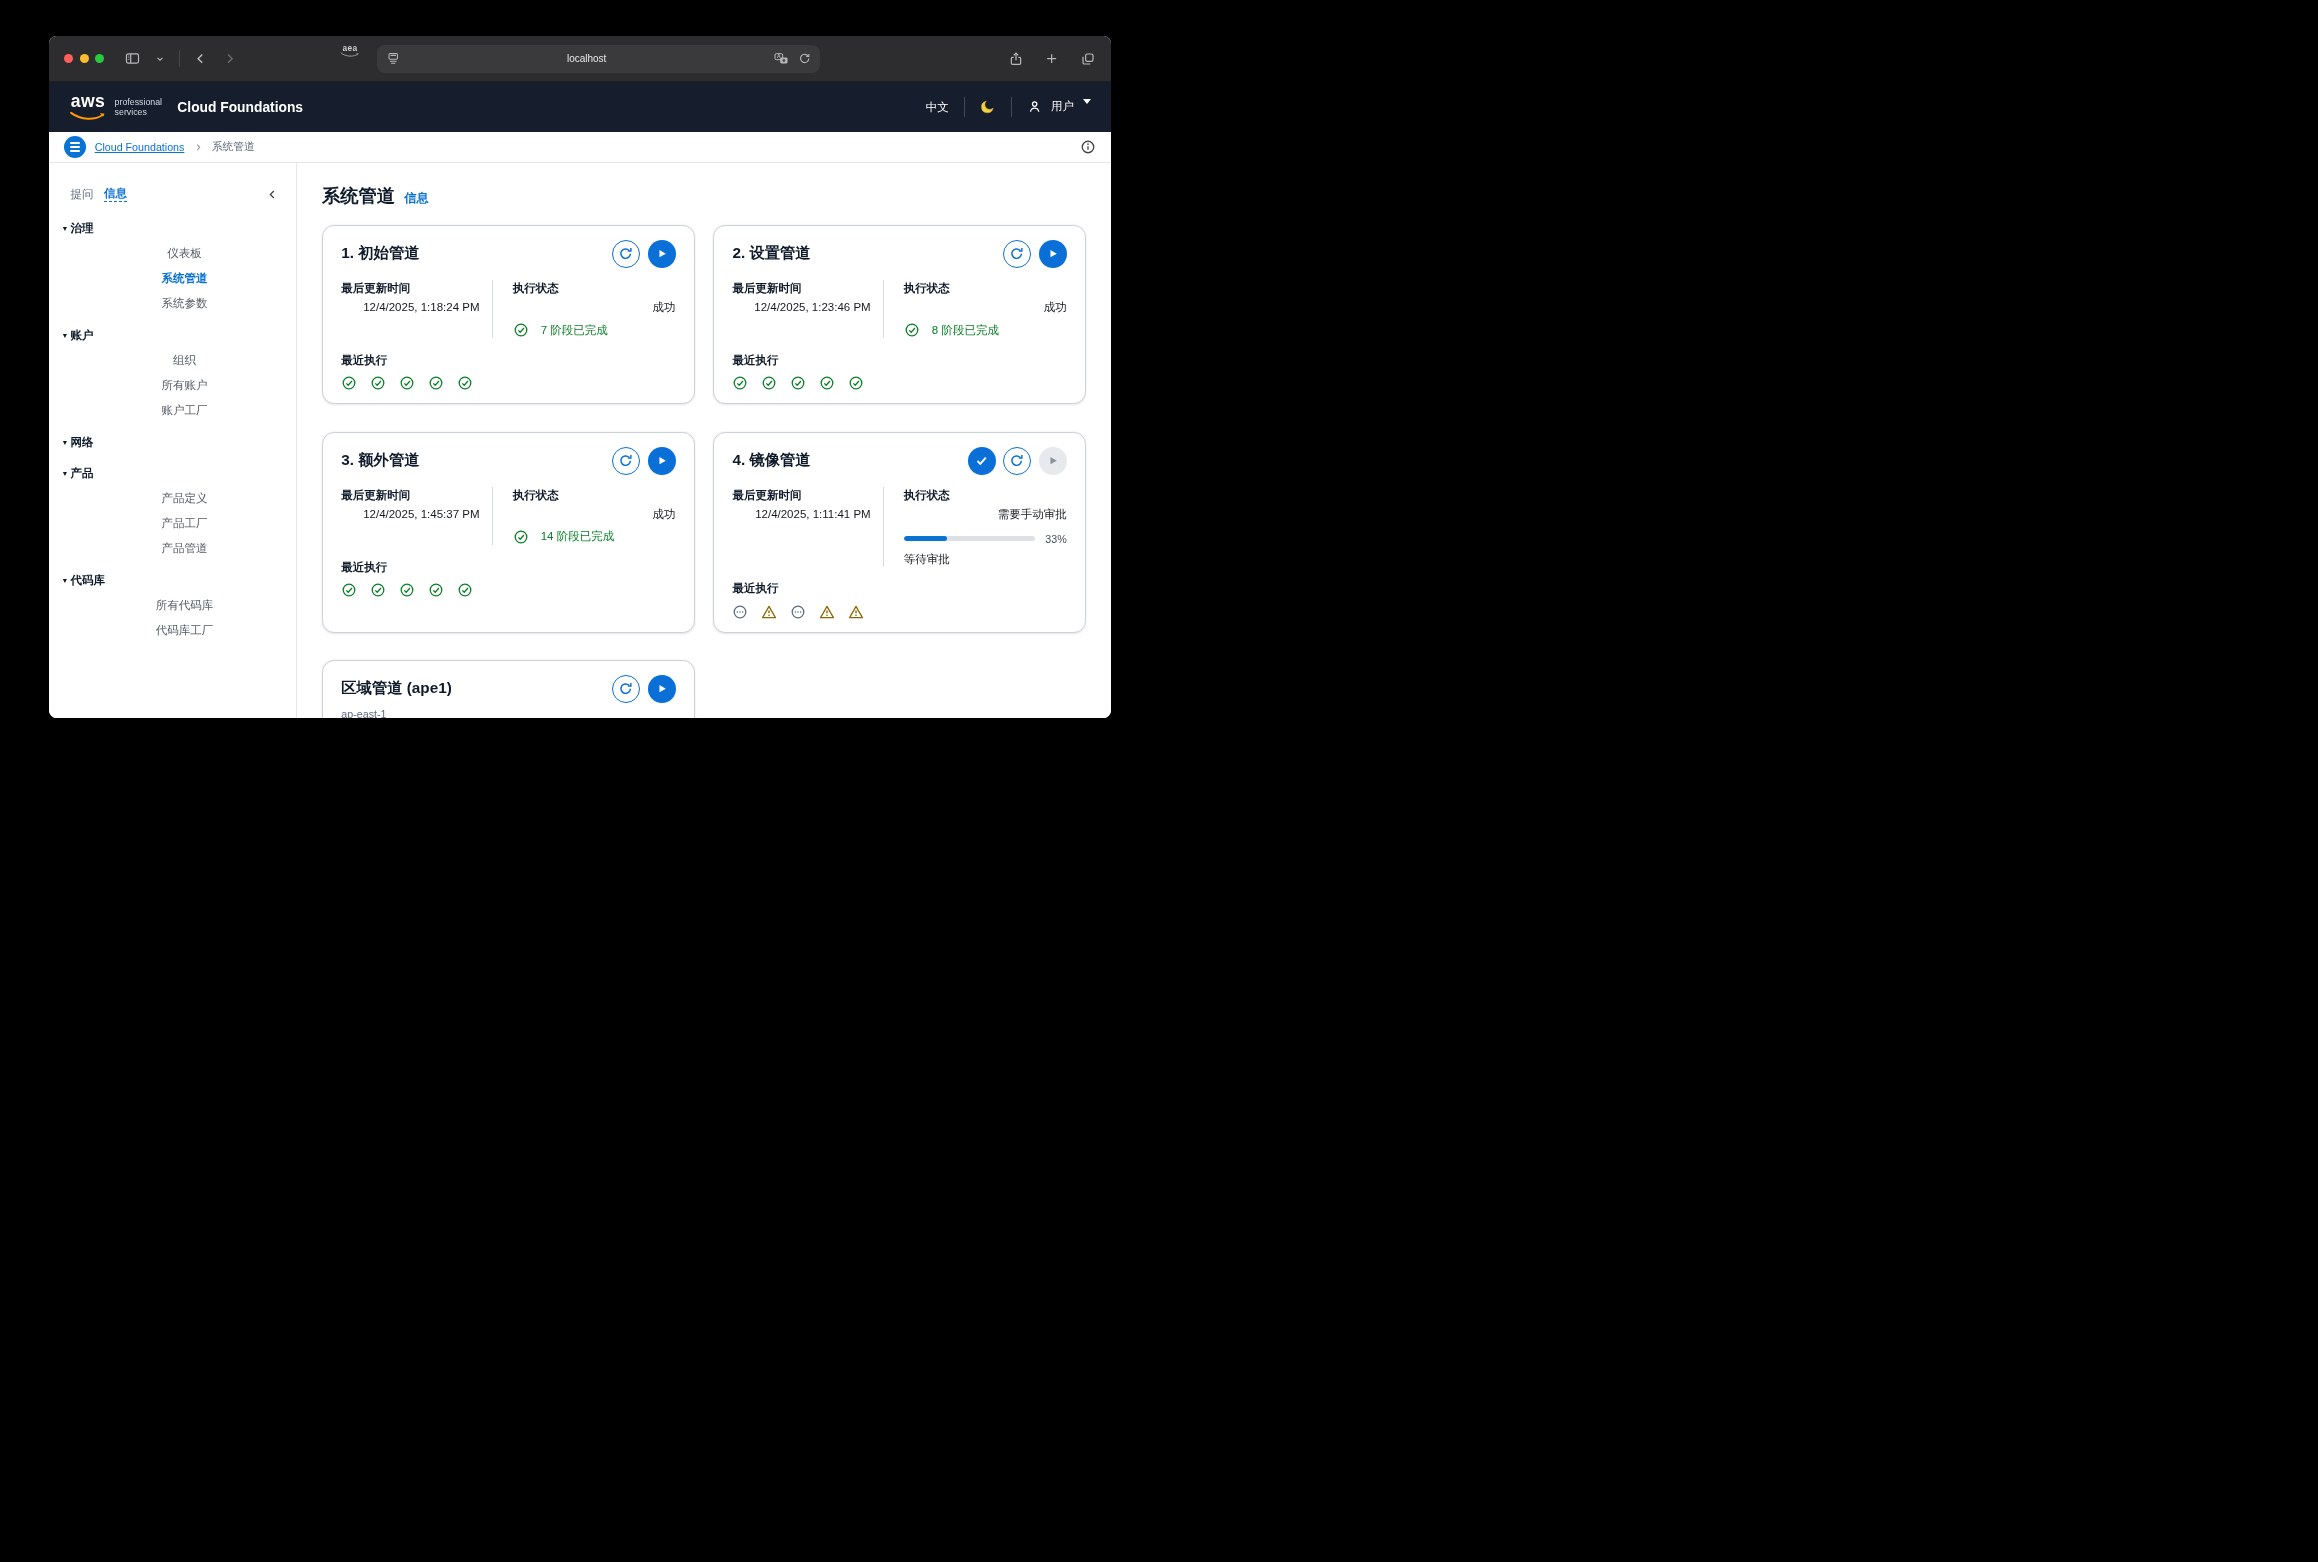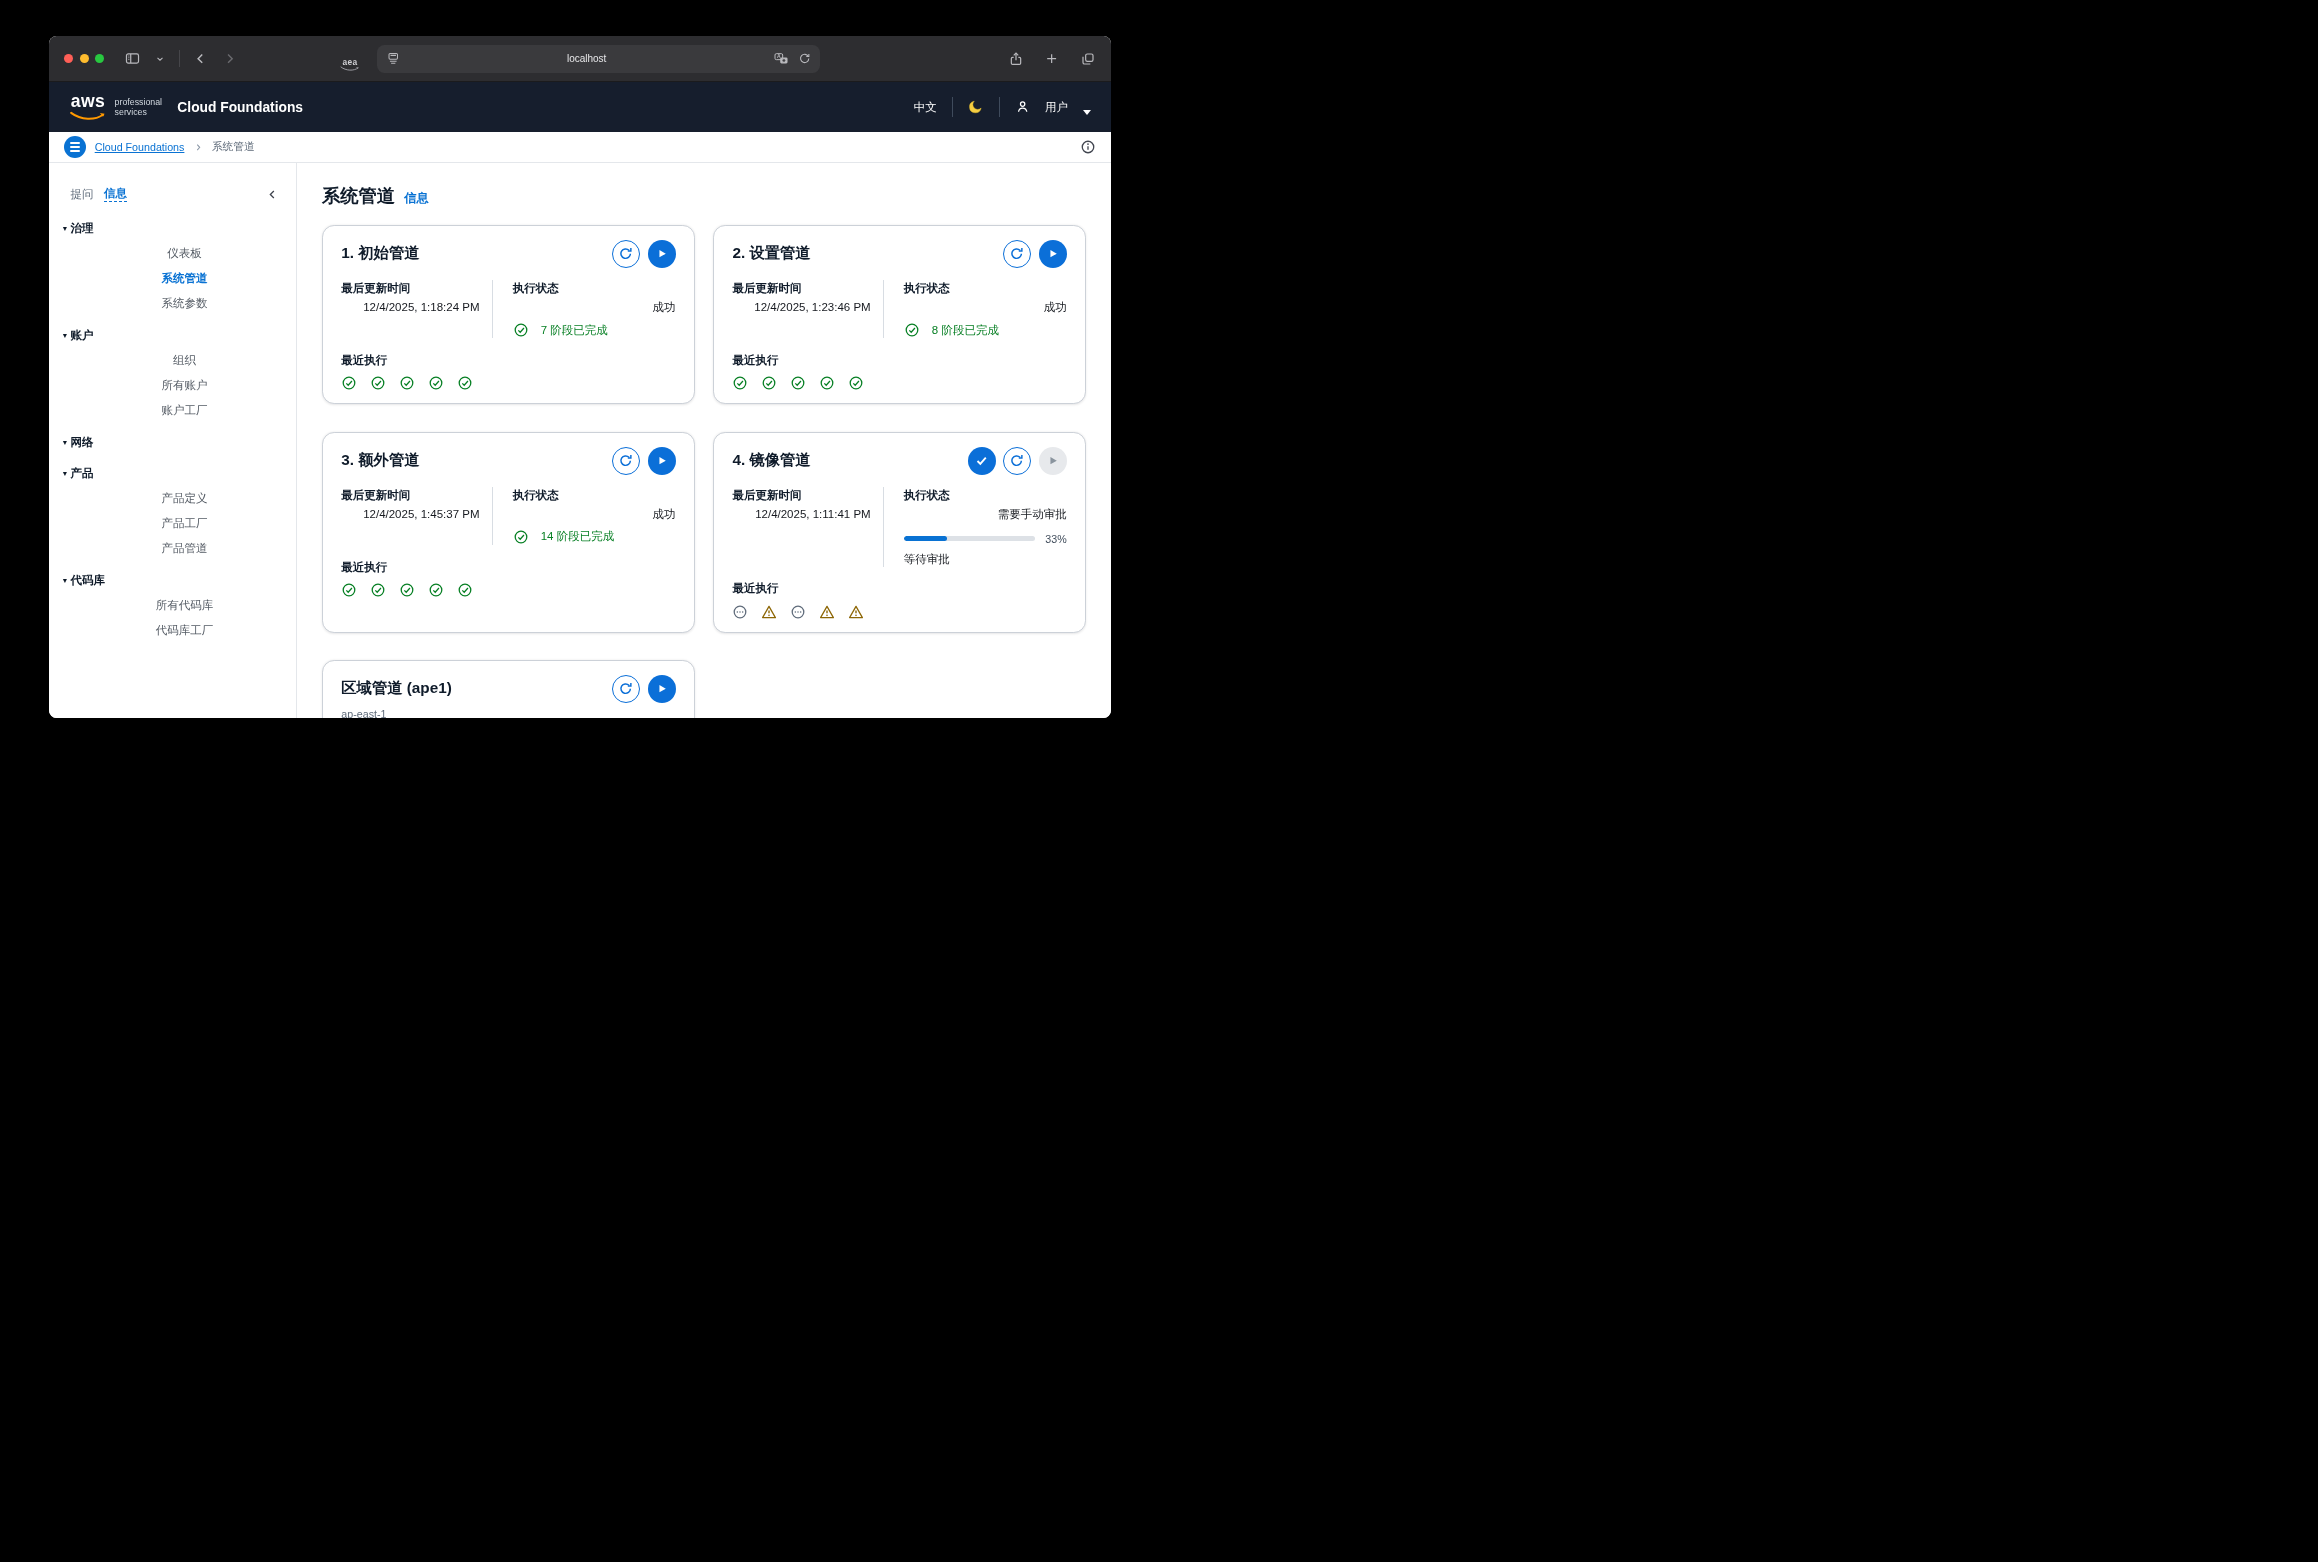--- a/index.html
+++ b/index.html
@@ -25,21 +25,21 @@
     display:flex;align-items:center;padding:0 15.3px;position:relative;color:#c2c2c6;
   }
   .traffic{display:flex;gap:6.1px;align-items:center;}
   .traffic span{width:9.2px;height:9.2px;border-radius:50%;display:block;}
   .chrome-ic{color:#b9b9bd;display:flex;align-items:center;justify-content:center;}
   .chrome-ic.dim{color:#69696d;}
   .chrome-left{display:flex;align-items:center;gap:13.8px;margin-left:20px;}
   .mini-div{width:0.8px;height:17px;background:#46464a;}
   .chrome-center{
     position:absolute;left:50%;top:50%;transform:translate(-50%,-50%);
-    display:flex;align-items:flex-end;gap:17px;
+    display:flex;align-items:flex-start;gap:17px;
   }
   .ext-badge{display:flex;flex-direction:column;align-items:center;color:#cfcfd3;cursor:default;}
   .ext-text{font-size:8.4px;font-weight:bold;line-height:7.6px;letter-spacing:0.4px;}
   .url-field{
     width:443px;height:28px;background:#3a3a3d;border-radius:7.6px;
     display:flex;align-items:center;padding:0 9.2px;color:#b9b9bd;
   }
   .url-text{flex:1;text-align:center;font-size:10px;color:#e6e6e8;}
   .url-right{display:flex;align-items:center;gap:9.2px;}
   .chrome-right{margin-left:auto;display:flex;align-items:center;gap:20px;color:#c7c7ca;}
@@ -48,21 +48,21 @@
     height:50px;flex:0 0 50px;background:var(--navy);display:flex;align-items:center;
     padding:0 20px;color:#fff;
   }
   .brand{display:flex;align-items:center;}
   .aws-logo{display:flex;flex-direction:column;align-items:center;line-height:1;}
   .aws-word{font-size:17.6px;font-weight:bold;letter-spacing:0.4px;}
   .brand-sub{margin-left:7.6px;color:#d1d8df;font-size:8.8px;line-height:10px;}
   .app-title{margin-left:15.3px;font-size:13.8px;font-weight:bold;}
   .appbar-right{margin-left:auto;display:flex;align-items:center;gap:15.3px;font-size:11.5px;}
   .vdiv{width:0.8px;height:20px;background:#3f4b5c;}
-  .user-box{display:flex;align-items:flex-end;gap:15px;cursor:pointer;}
+  .user-box{display:flex;align-items:flex-start;gap:9px;cursor:pointer;}
   .caret-down{width:0;height:0;border-left:4.6px solid transparent;border-right:4.6px solid transparent;border-top:5.4px solid #fff;}
   .lang-btn,.moon-btn{cursor:pointer;display:flex;align-items:center;}
   
   .crumbbar{
     height:31px;flex:0 0 31px;background:#fff;border-bottom:0.8px solid #e4e7eb;
     display:flex;align-items:center;padding:0 15.3px;gap:8.4px;
   }
   .hamburger{
     width:22px;height:22px;border-radius:50%;background:var(--blue);
     display:flex;flex-direction:column;align-items:center;justify-content:center;gap:2.3px;cursor:pointer;

